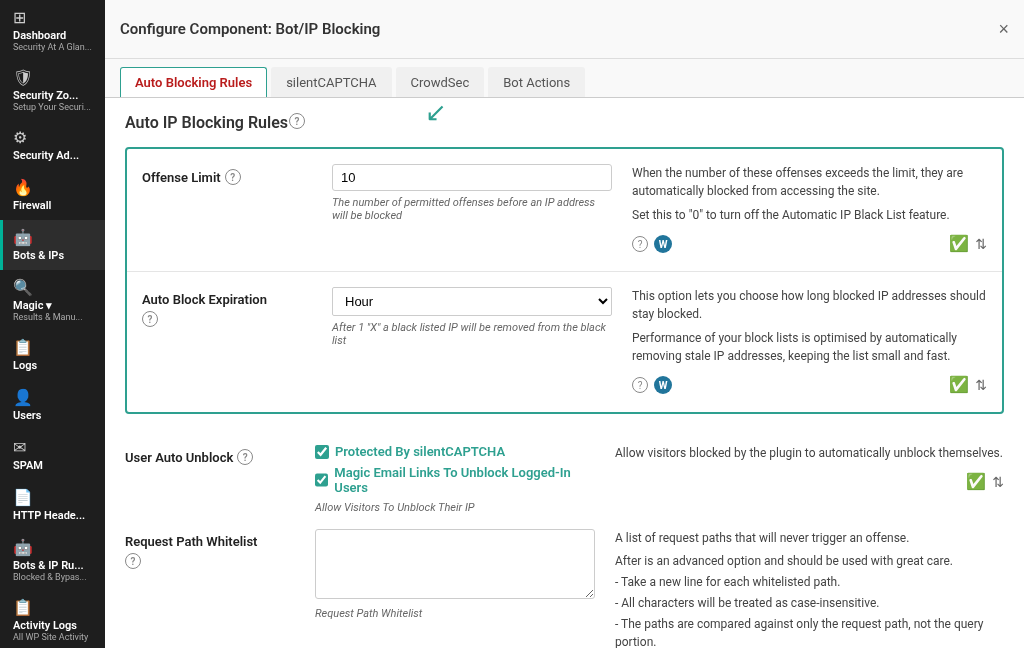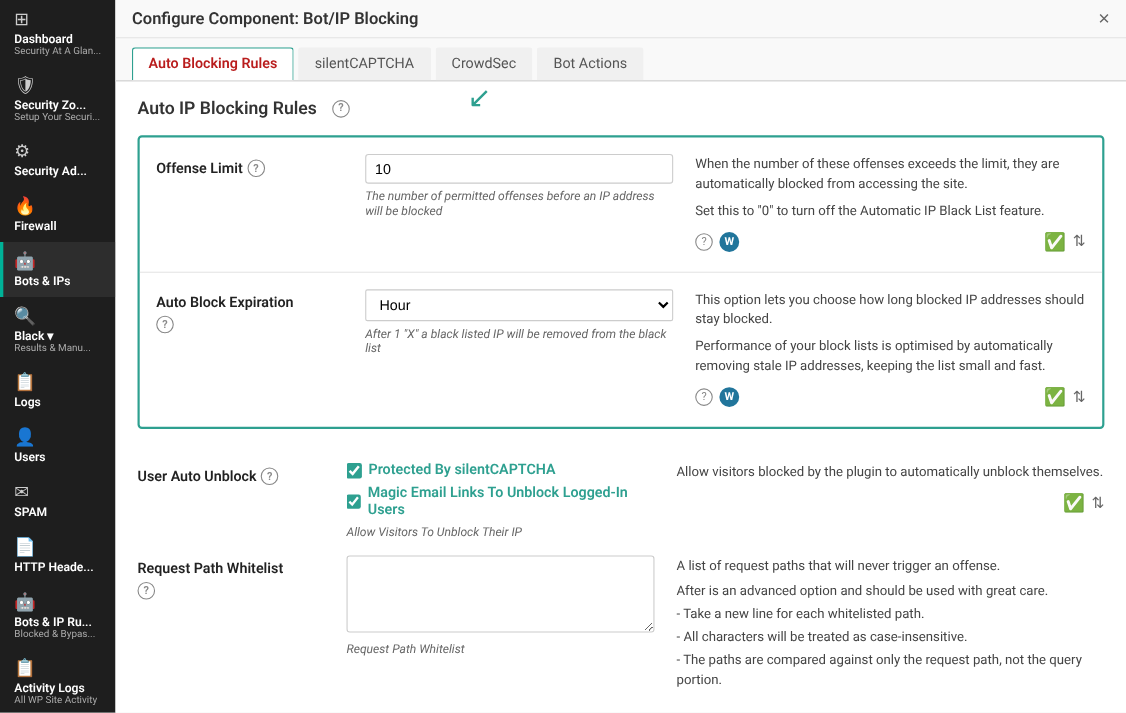--- a/index.html
+++ b/index.html
@@ -57,21 +57,21 @@
       display: flex;
       flex-direction: column;
       background: #fff;
       overflow: hidden;
     }
 
     
     .modal-header {
       background: #f9f9f9;
       border-bottom: 1px solid #ddd;
-      padding: 8px 15px;
+      padding: 20px 15px;
       display: flex;
       align-items: center;
       justify-content: space-between;
     }
     .modal-title {
       font-size: 15px;
       font-weight: 600;
       color: #333;
     }
     .modal-close {
@@ -118,22 +118,21 @@
       padding: 15px 20px;
     }
 
     
     .section-title {
       font-size: 16px;
       font-weight: 600;
       color: #333;
       margin-bottom: 15px;
       display: flex;
-      align-items: center;
-      gap: 14px;
+      gap: 1px;
     }
 
     
     .rule-block {
       border: 2px solid #2ea090;
       border-radius: 4px;
       margin-bottom: 20px;
       overflow: hidden;
     }
 
@@ -289,21 +288,21 @@
   <div class="sidebar-item">
     <span class="item-icon">🔥</span>
     <span class="item-title">Firewall</span>
   </div>
   <div class="sidebar-item active">
     <span class="item-icon">🤖</span>
     <span class="item-title">Bots &amp; IPs</span>
   </div>
   <div class="sidebar-item">
     <span class="item-icon">🔍</span>
-    <span class="item-title">Black ▾</span>
+    <span class="item-title">Magic ▾</span>
     <span class="item-sub">Results &amp; Manu...</span>
   </div>
   <div class="sidebar-item">
     <span class="item-icon">📋</span>
     <span class="item-title">Logs</span>
   </div>
   <div class="sidebar-item">
     <span class="item-icon">👤</span>
     <span class="item-title">Users</span>
   </div>

